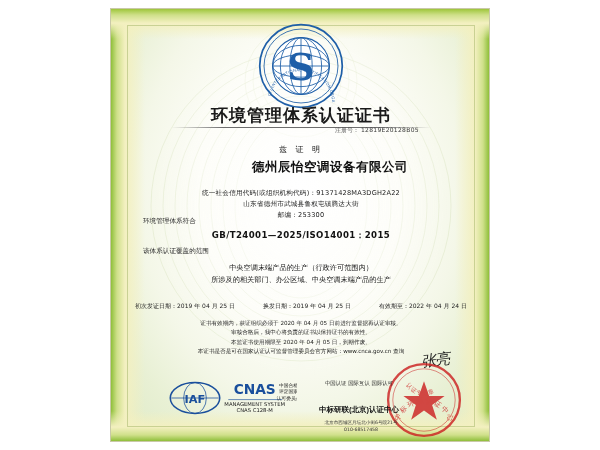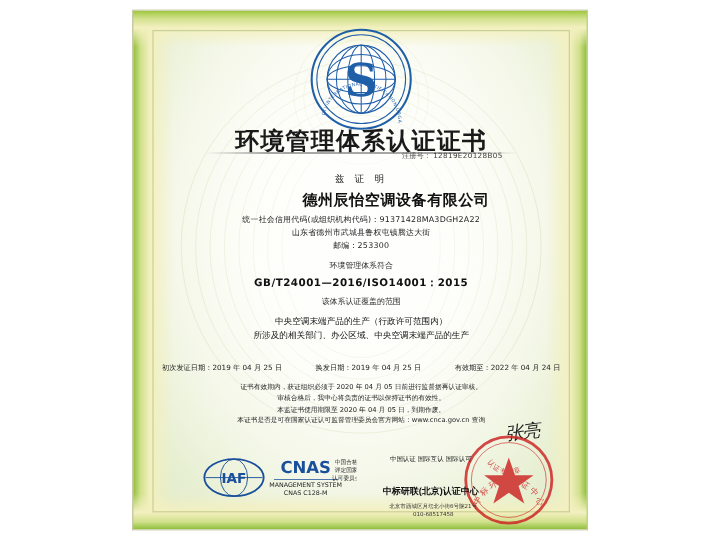--- a/index.html
+++ b/index.html
@@ -79,21 +79,21 @@
     height: 86px;
   }
 
   
   .title {
     position: absolute;
     top: 95px;
     left: 0; right: 0;
     text-align: center;
     font-family: "DejaVu Sans", sans-serif;
-    font-size: 20px;
+    font-size: 17px;
     font-weight: bold;
     color: #1a1a1a;
     letter-spacing: 1px;
   }
   .title-rule {
     position: absolute;
     top: 118px;
     left: 60px;
     width: 260px;
     height: 1px;
@@ -136,32 +136,33 @@
   }
 
   .field {
     position: absolute;
     left: 0; right: 0;
     text-align: center;
     font-family: "DejaVu Sans", sans-serif;
     font-size: 6.6px;
     color: #1c1c1c;
     letter-spacing: .2px;
+    margin-top: 10px;
   }
   .f1 { top: 170px; }
   .f2 { top: 181px; }
   .f3 { top: 192px; }
 
   .section-label {
     position: absolute;
     left: 0; right: 0;
-    text-align: center;
     font-family: "DejaVu Sans", sans-serif;
     font-size: 6.6px;
     color: #2a2a2a;
+    padding-left: 32px;
   }
   .sl1 { top: 208px; }
   .std {
     position: absolute;
     top: 221px;
     left: 0; right: 0;
     text-align: center;
     font-family: "DejaVu Sans", sans-serif;
     font-size: 8.6px;
     font-weight: bold;
@@ -342,21 +343,21 @@
       </div>
 
       <div class="hereby">兹 证 明</div>
       <div class="company">德州辰怡空调设备有限公司</div>
 
       <div class="field f1">统一社会信用代码(或组织机构代码)：91371428MA3DGH2A22</div>
       <div class="field f2">山东省德州市武城县鲁权屯镇腾达大街</div>
       <div class="field f3">邮编：253300</div>
 
       <div class="section-label sl1">环境管理体系符合</div>
-      <div class="std">GB/T24001—2016/ISO14001：2015</div>
+      <div class="std">GB/T24001—2025/ISO14001：2015</div>
       <div class="section-label sl2">该体系认证覆盖的范围</div>
 
       <div class="scope sc1">中央空调末端产品的生产（行政许可范围内）</div>
       <div class="scope sc2">所涉及的相关部门、办公区域、中央空调末端产品的生产</div>
 
       <div class="dates">
         <span>初次发证日期：2019 年 04 月 25 日</span>
         <span>换发日期：2019 年 04 月 25 日</span>
         <span>有效期至：2022 年 04 月 24 日</span>
       </div>

